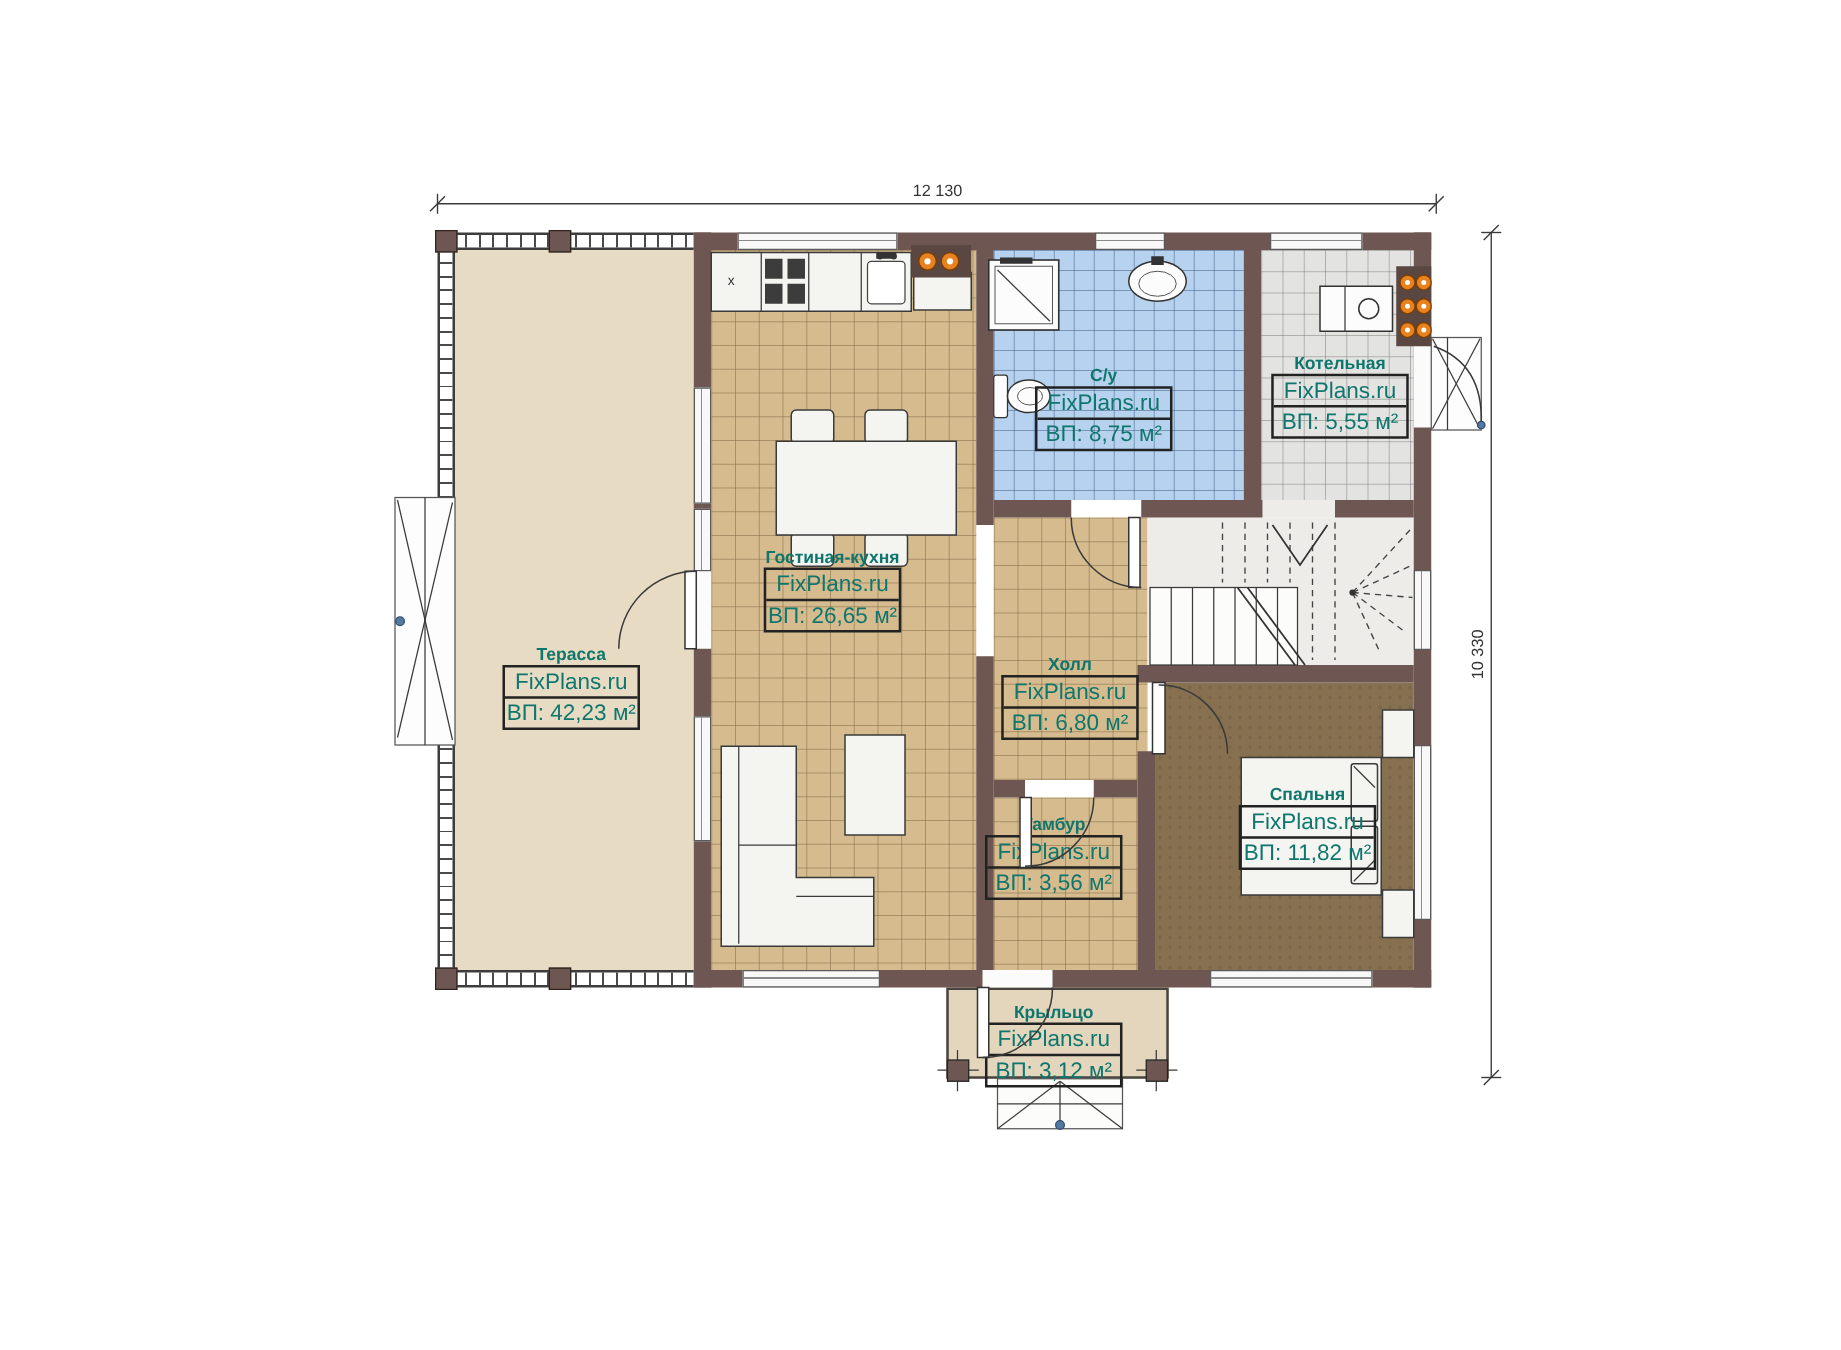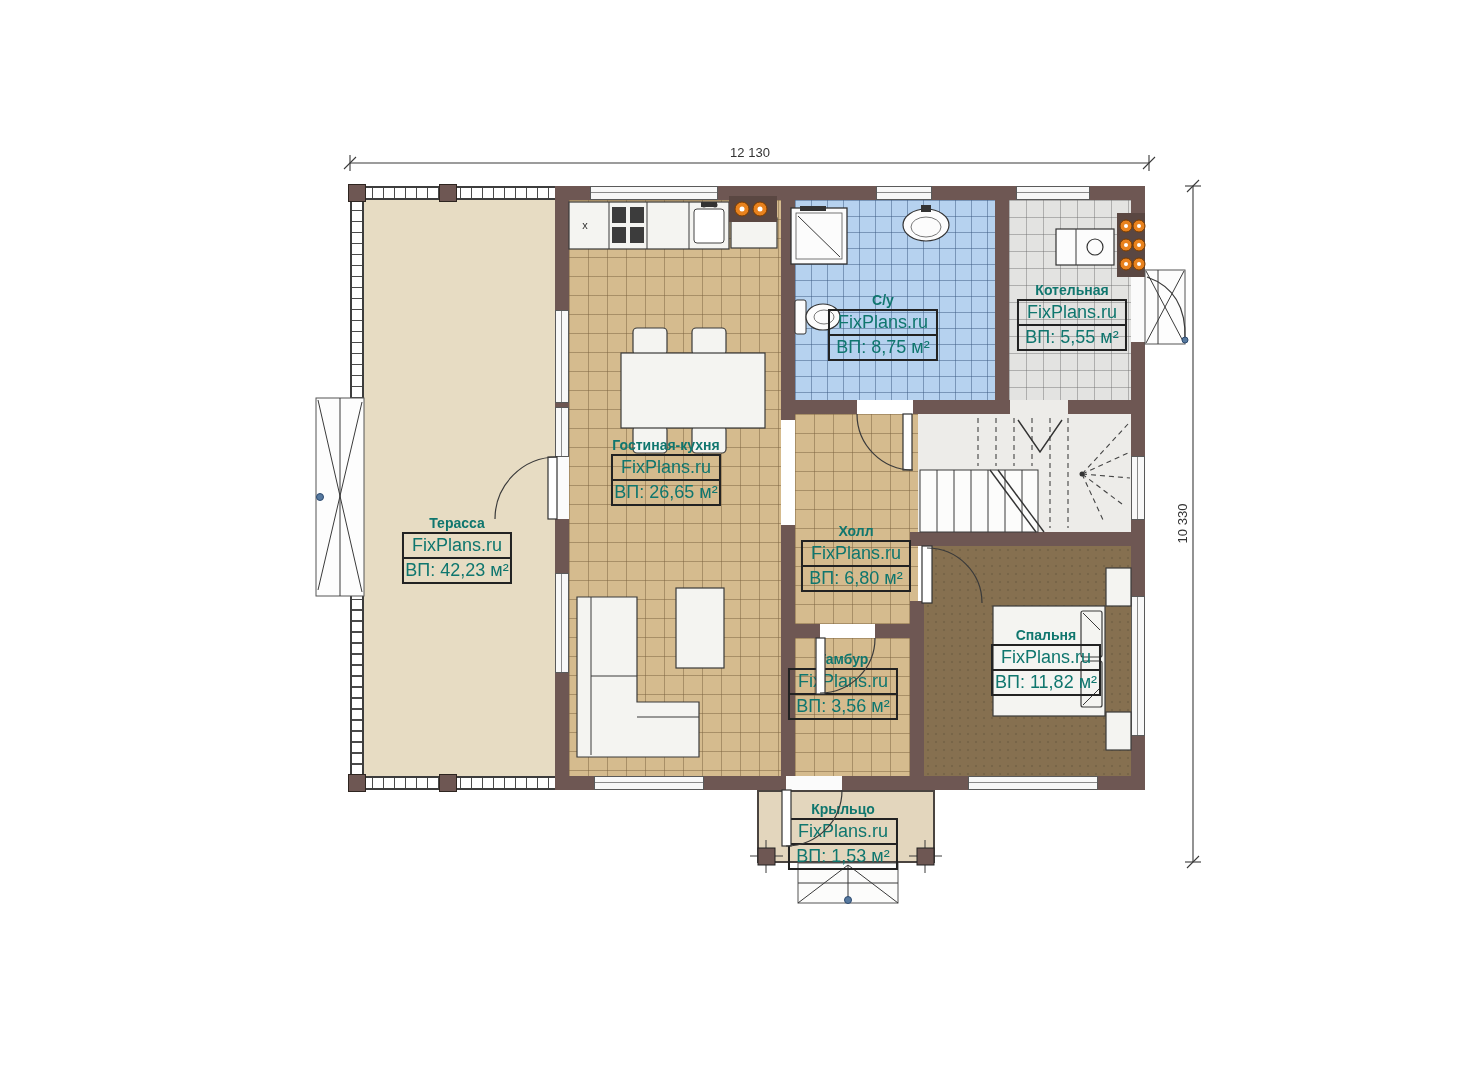--- a/index.html
+++ b/index.html
@@ -288,21 +288,21 @@
     <div class="room-name">Тамбур</div>
     <div class="room-box">
       <div class="brand">FixPlans.ru</div>
       <div class="area">ВП: 3,56 м²</div>
     </div>
   </div>
   <div class="room-label" style="left:843px;top:801px;">
     <div class="room-name">Крыльцо</div>
     <div class="room-box">
       <div class="brand">FixPlans.ru</div>
-      <div class="area">ВП: 1,53 м²</div>
+      <div class="area">ВП: 3,12 м²</div>
     </div>
   </div>
 
   <svg class="layer" width="1473" height="1080" style="z-index:5;">
     <g>
       <rect x="548" y="457" width="9" height="62" class="leaf"></rect>
       <path d="M557,457 A62,62 0 0 0 495,519" class="arc"></path>
     </g>
     <g>
       <rect x="903" y="414" width="9" height="56" class="leaf"></rect>

